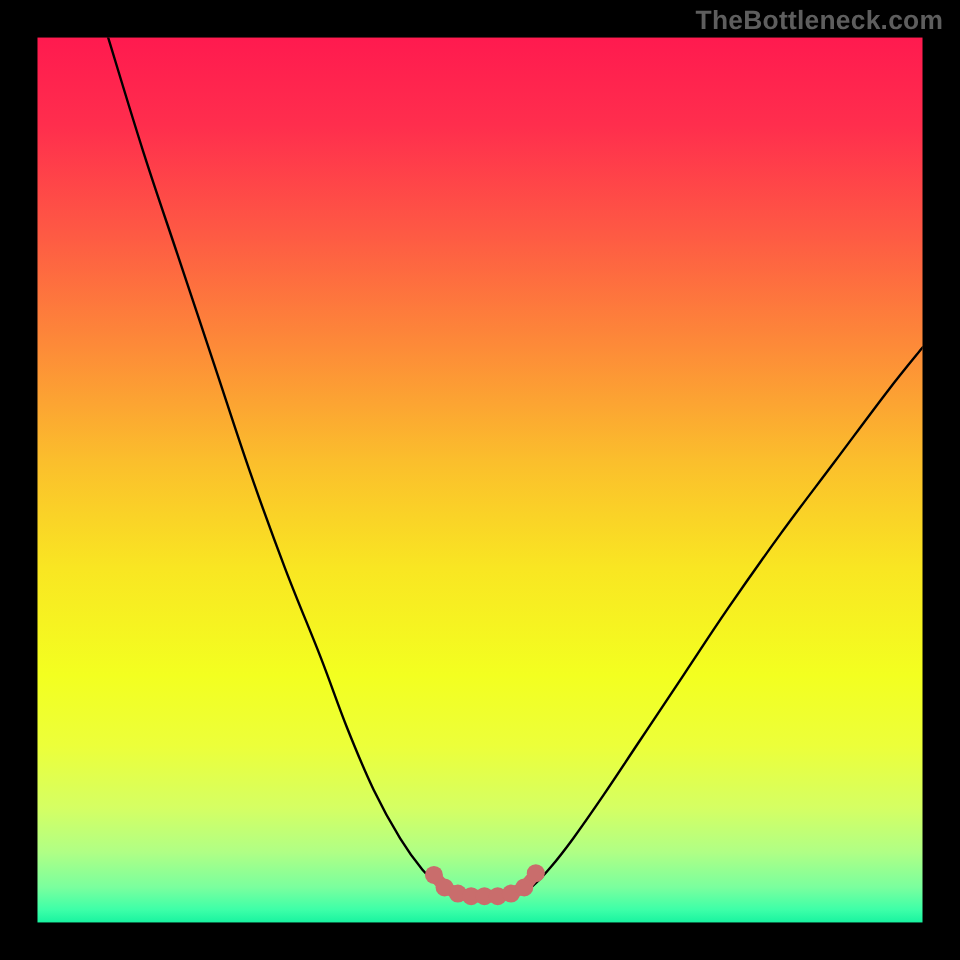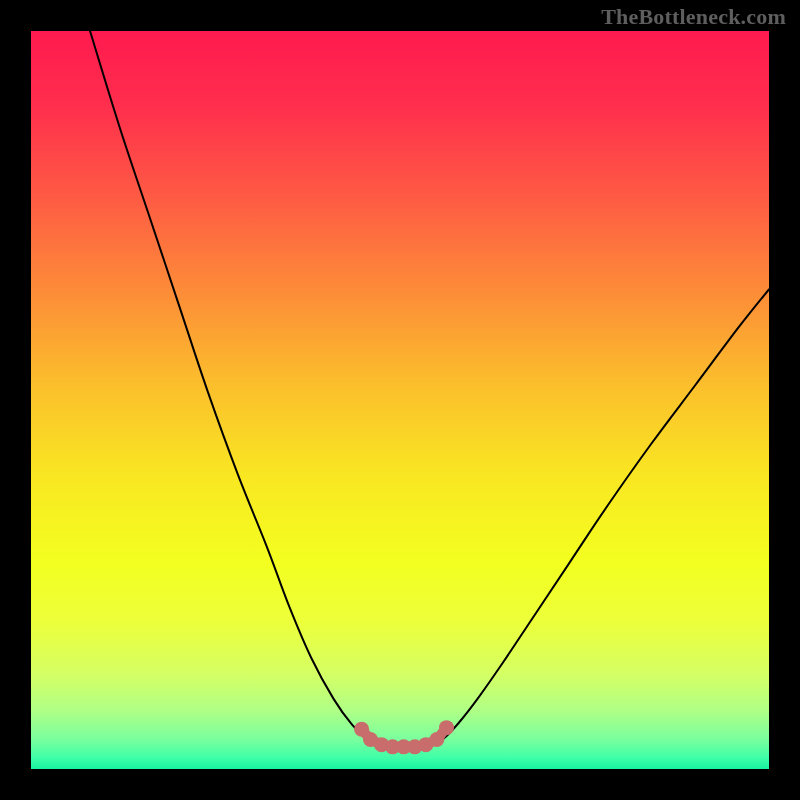--- a/index.html
+++ b/index.html
@@ -7,21 +7,21 @@
   .frame {
     position: absolute;
     top: 0; left: 0;
     width: 800px; height: 800px;
     background: #000;
   }
   .watermark {
     position: absolute;
     top: 4px;
     right: 14px;
-    font-family: Liberation Serif, serif;
+    font-family: Liberation Sans, sans-serif;
     font-size: 22px;
     font-weight: bold;
     color: #5e5e5e;
     letter-spacing: 0.2px;
   }
   .plot {
     position: absolute;
     top: 31px;
     left: 31px;
     width: 738px;

